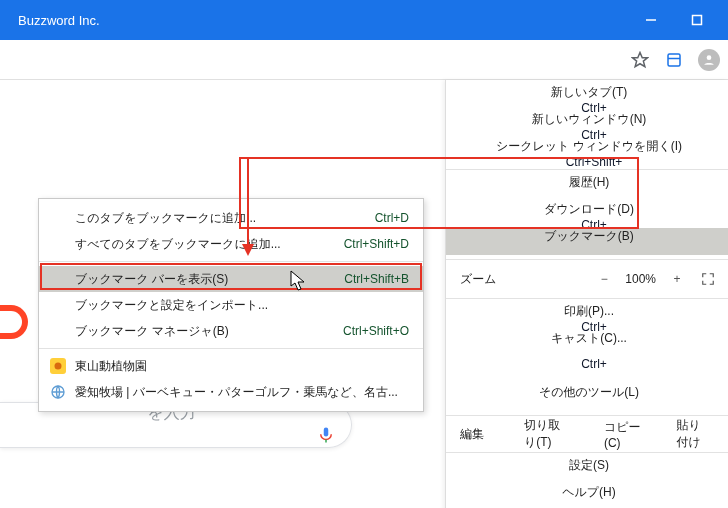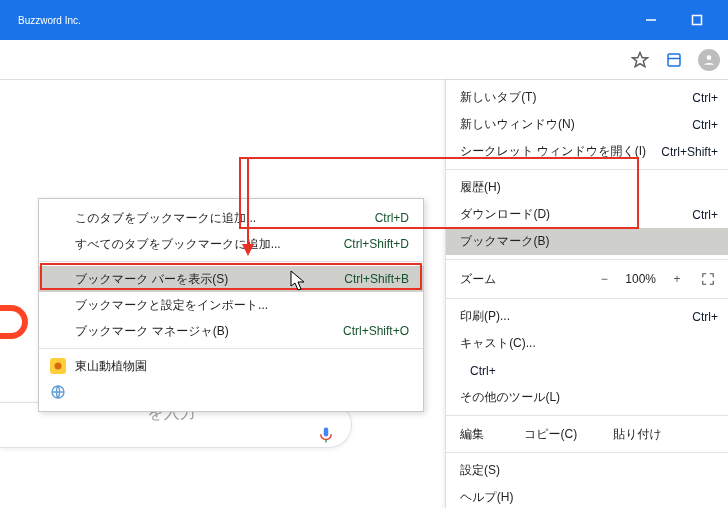--- a/index.html
+++ b/index.html
@@ -18,21 +18,21 @@
   .titlebar {
     background: #1a73e8;
     color: #fff;
     height: 40px;
     display: flex;
     align-items: center;
     padding: 0 8px;
   }
   .titlebar .title {
     flex: 1;
-    font-size: 10px;
+    font-size: 13px;
     padding-left: 10px;
   }
   .win-btn {
     width: 46px;
     height: 40px;
     display: flex;
     align-items: center;
     justify-content: center;
     color: #fff;
   }
@@ -68,20 +68,21 @@
     border-left: 1px solid #ddd;
     padding-top: 4px;
     padding-bottom: 6px;
   }
   .menu-item {
     display: flex;
     align-items: center;
     height: 27px;
     padding: 0 10px 0 14px;
     white-space: nowrap;
+    flex-direction: column;
   }
   .menu-item .label { flex: 1; }
   .menu-item .accel { color: #0f172a; padding-left: 10px; }
   .menu-sep {
     height: 1px;
     background: #e2e2e2;
     margin: 4px 0;
   }
   .menu-item.highlight-yellow {
     background: #cfcfcb;
@@ -277,20 +278,21 @@
   </div>
   <div class="menu-item">
     <span class="accel">Ctrl+</span>
   </div>
   <div class="menu-item">
     <span class="label">その他のツール(L)</span>
   </div>
   <div class="menu-sep"></div>
   <div class="edit-row">
     <span class="label">編集</span>
+    <span class="edit-btn">切り取り(T)</span>
     <span class="edit-btn">コピー(C)</span>
     <span class="edit-btn">貼り付け</span>
   </div>
   <div class="menu-sep"></div>
   <div class="menu-item">
     <span class="label">設定(S)</span>
   </div>
   <div class="menu-item">
     <span class="label">ヘルプ(H)</span>
   </div>
@@ -328,20 +330,21 @@
     </span>
     <span class="label">東山動植物園</span>
   </div>
   <div class="sub-item">
     <span class="sub-icon">
       <svg width="16" height="16" viewBox="0 0 24 24" fill="none" stroke="#5f9dd4" stroke-width="2">
         <circle cx="12" cy="12" r="9"></circle>
           <path d="M3 12h18M12 3c3 3 3 15 0 18M12 3c-3 3-3 15 0 18"></path>
       </svg>
     </span>
+    <span class="label">愛知牧場 | バーベキュー・パターゴルフ・乗馬など、名古...</span>
   </div>
 </div>
 
 <div class="annot-box" style="left:239px; top:157px; width:400px; height:72px;"></div>
 <div class="annot-box" style="left:40px; top:263px; width:382px; height:27px;"></div>
 
 <svg class="annot-arrow" style="left:238px; top:158px;" width="20" height="100">
   <line x1="10" y1="0" x2="10" y2="88" stroke="#e53224" stroke-width="2"></line>
   <polygon points="10,98 4,86 16,86" fill="#e53224"></polygon>
 </svg>

